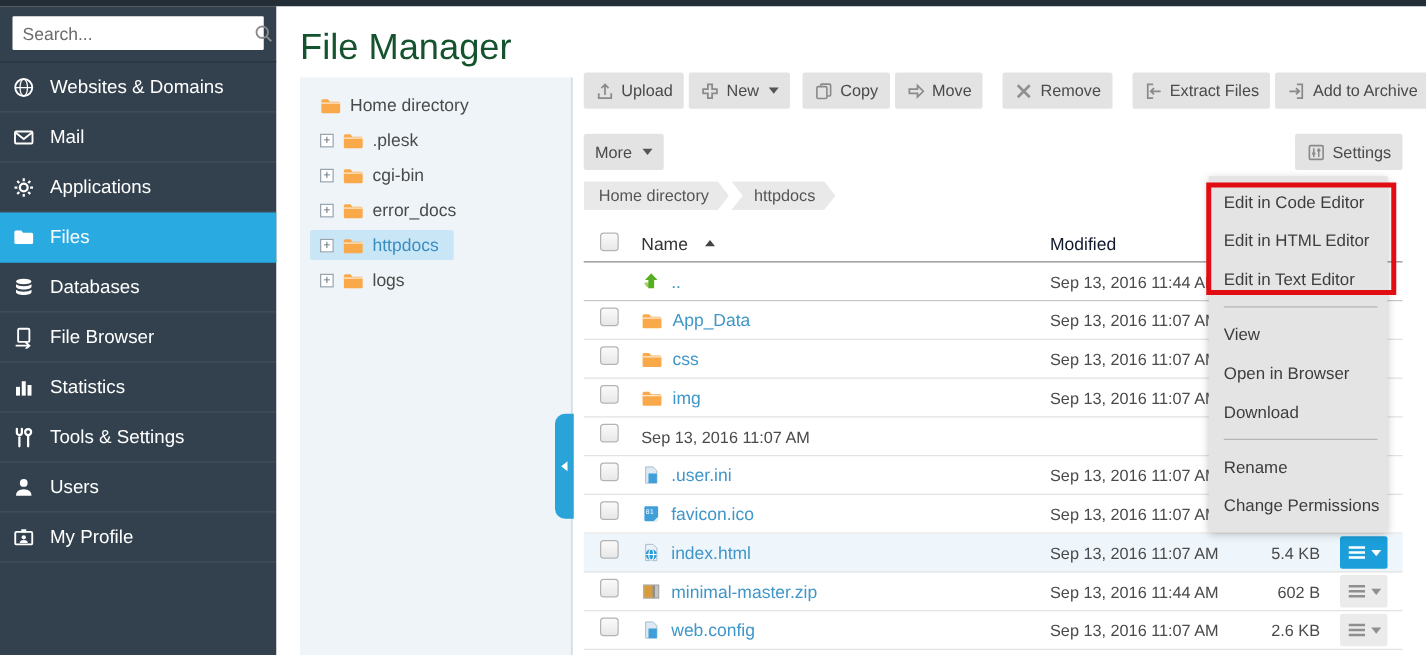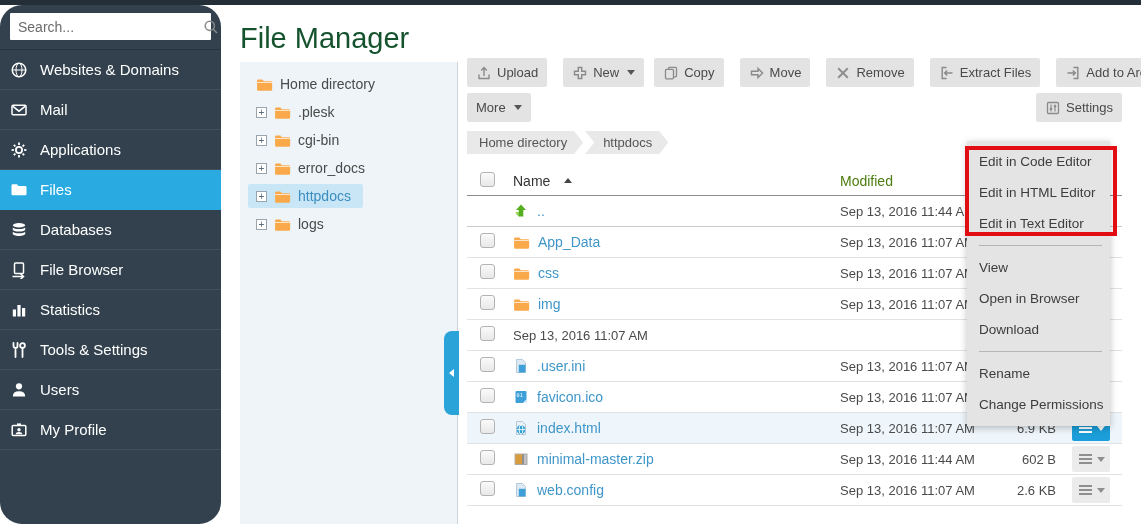--- a/index.html
+++ b/index.html
@@ -4,21 +4,21 @@
 <style>
   * { margin:0; padding:0; box-sizing:border-box; }
   html,body { width:1141px; height:524px; overflow:hidden; background:#fff;
               font-family:"Liberation Sans","DejaVu Sans",sans-serif; }
   #app { position:relative; width:1141px; height:524px; background:#fff; }
 
   
   .topstrip { position:absolute; left:0; top:0; width:1141px; height:5px; background:#232e37; z-index:3; }
 
   
-  .sidebar { position:absolute; left:0; top:5px; width:221px; height:519px; background:#32414d; z-index:2;border-radius:22px; }
+  .sidebar { position:absolute; left:0; top:5px; width:221px; height:519px; background:#32414d; z-index:2; }
   .search-wrap { display:flex; align-items:center; margin:8px 10px 0 10px; height:27px; background:#fff; border-radius:1px; }
   .search-wrap input { flex:1; border:none; outline:none; background:transparent; font-size:14px; color:#555;
                        padding:0 4px 0 8px; font-family:inherit; }
   .search-wrap input::placeholder { color:#6b6b6b; opacity:1; }
   .search-ic { width:24px; display:flex; justify-content:center; cursor:pointer; }
   .nav { margin-top:9px; border-top:1px solid #28333d; }
   .nav-item { display:flex; align-items:center; height:40px; padding-left:8px;
               border-bottom:1px solid rgba(255,255,255,0.08); cursor:pointer; }
   .nav-item .nic { width:21px; display:flex; justify-content:center; margin-right:11px; }
   .nav-item .nlabel { color:#fff; font-size:15px; }
@@ -43,22 +43,22 @@
                           border-right:5px solid #fff; }
 
   
   .content { position:absolute; left:467px; top:58px; width:655px; }
   .btnrow { display:flex; align-items:center; }
   .btn { display:inline-flex; align-items:center; gap:5px; height:29px; padding:0 9px; background:#e3e3e3;
          color:#4a4a4a; font-size:13px; border-radius:2px; cursor:pointer; white-space:nowrap; }
   .btn svg { flex:0 0 auto; }
   .caret { width:0; height:0; border-left:4px solid transparent; border-right:4px solid transparent;
            border-top:5px solid #555; margin-left:3px; }
-  .mr4 { margin-right:16px; } .mr10 { margin-right:10px; } .mr16 { margin-right:16px; }
-  .row2 { margin-top:6px; position:relative; }
+  .mr4 { margin-right:4px; } .mr10 { margin-right:10px; } .mr16 { margin-right:16px; }
+  .row2 { margin-top:20px; position:relative; }
   .settings-btn { position:absolute; right:0; top:0; }
 
   
   .breadcrumb { display:flex; margin-top:9px; }
   .crumb { height:23px; display:flex; align-items:center; background:#e9e9e9; color:#555; font-size:13px;
            padding:0 16px 0 12px; cursor:pointer; }
   .crumb.first { clip-path:polygon(0 0, calc(100% - 9px) 0, 100% 50%, calc(100% - 9px) 100%, 0 100%); }
   .crumb.next  { clip-path:polygon(0 0, calc(100% - 9px) 0, 100% 50%, calc(100% - 9px) 100%, 0 100%, 9px 50%);
                  margin-left:2px; padding-left:18px; }
 
@@ -370,21 +370,21 @@
       <span class="crumb next">httpdocs</span>
     </div>
 
     <div class="filetable">
       <div class="ft-header">
         <span class="c-check"><span class="checkbox"></span></span>
         <span class="c-name hname">
           <span>Name</span>
           <span class="sort-up"></span>
         </span>
-        <span class="c-mod hname" style="font-size:14px;color:#4d7c0f;">Modified</span>
+        <span class="c-mod hname" style="font-size:14px;color:#0f172a;">Modified</span>
         <span class="c-size"></span>
         <span class="c-menu"></span>
       </div>
 
       <div class="ft-row updir">
         <span class="c-check"></span>
         <span class="c-name">
           <svg width="16" height="16" viewBox="0 0 16 16">
               <path d="M2.5 9 a5.5 5.5 0 0 0 4.5 4.5 V9z" fill="#9fd460"></path>
               <path d="M8 1.5 L13 7 H10.3 V13.5 H5.7 V7 H3Z" fill="#56ae21"></path>
@@ -479,21 +479,21 @@
         <span class="c-name">
           <svg width="16" height="16" viewBox="0 0 16 16">
               <path d="M3.5 1.5 H9.5 L12.5 4.5 V14.5 H3.5Z" fill="#eaf1f6" stroke="#a8bfd0" stroke-width="0.8"></path>
               <circle cx="8" cy="9.6" r="4.4" fill="#2e9fd6"></circle>
               <ellipse cx="8" cy="9.6" rx="1.9" ry="4.4" fill="none" stroke="#fff" stroke-width="0.9"></ellipse>
               <line x1="3.6" y1="9.6" x2="12.4" y2="9.6" stroke="#fff" stroke-width="0.9"></line>
             </svg>
           <a class="flink">index.html</a>
         </span>
         <span class="c-mod">Sep 13, 2016 11:07 AM</span>
-        <span class="c-size">6.9 KB</span>
+        <span class="c-size">5.4 KB</span>
         <span class="c-menu">
           <span class="rowmenu active">
             <svg width="15" height="12" viewBox="0 0 15 12" stroke="#fff" stroke-width="2">
                 <line x1="1" y1="2" x2="14" y2="2"></line>
                 <line x1="1" y1="6" x2="14" y2="6"></line>
                 <line x1="1" y1="10" x2="14" y2="10"></line>
               </svg>
             <span class="caret"></span>
           </span>
         </span>

